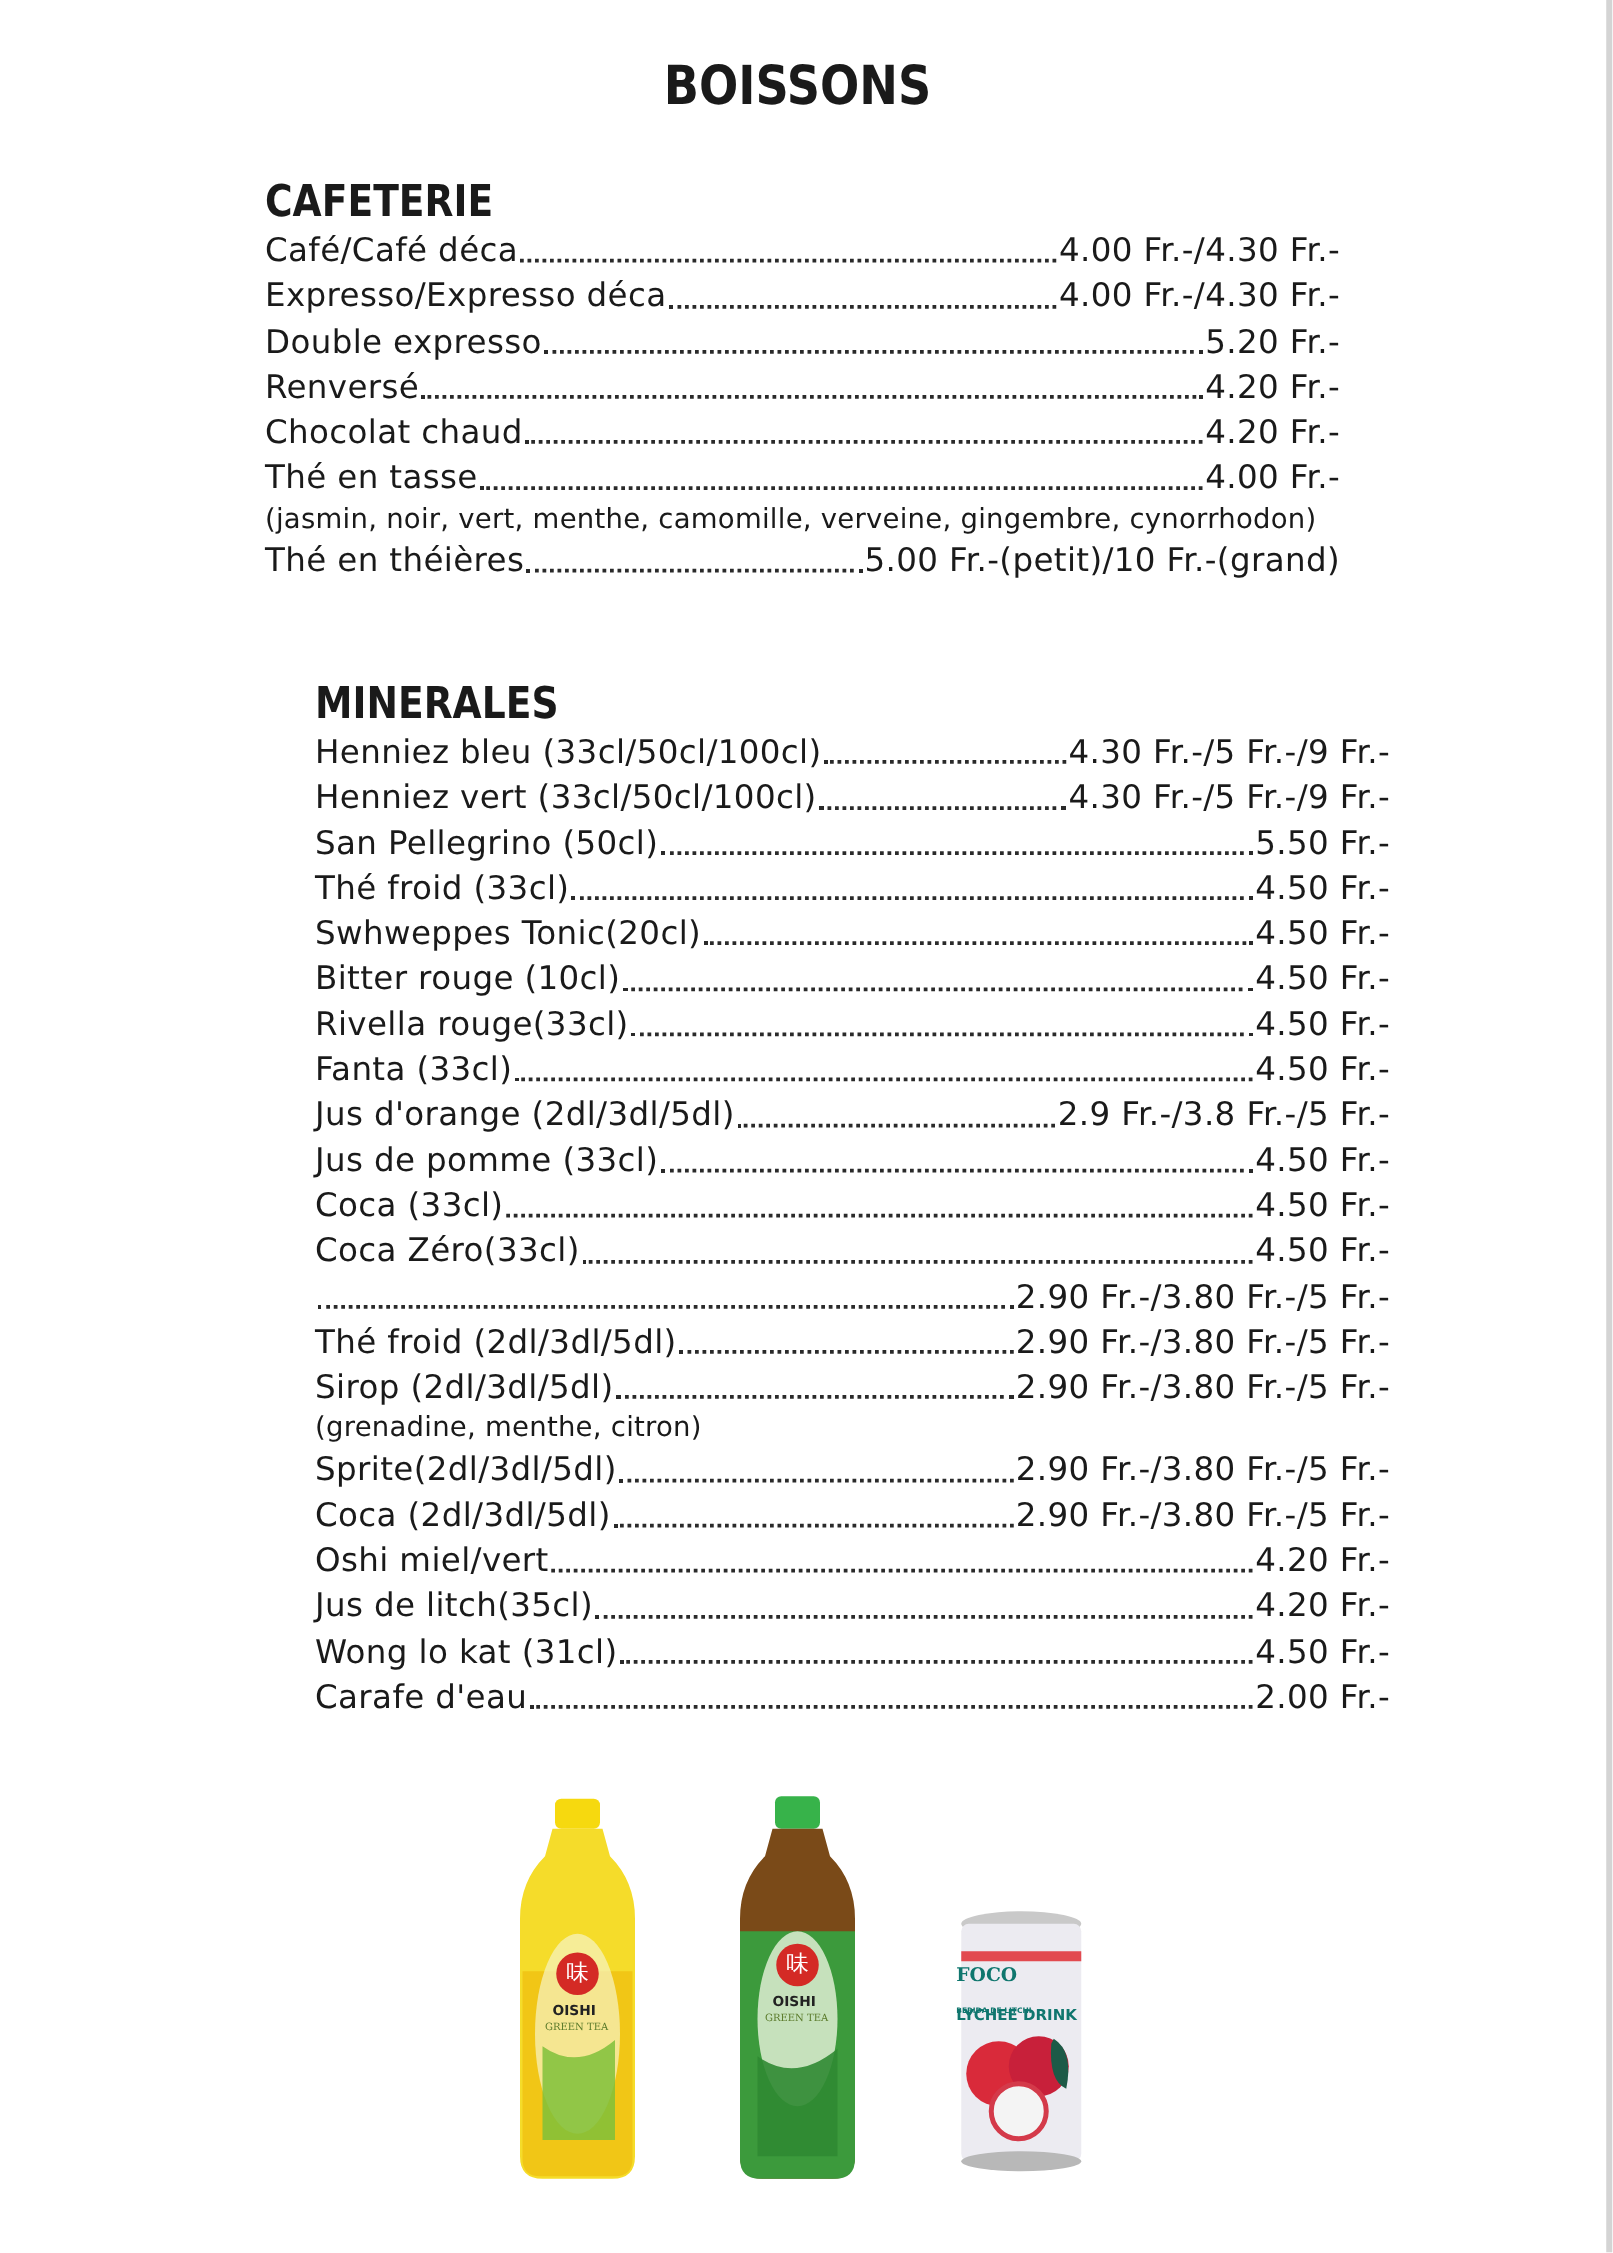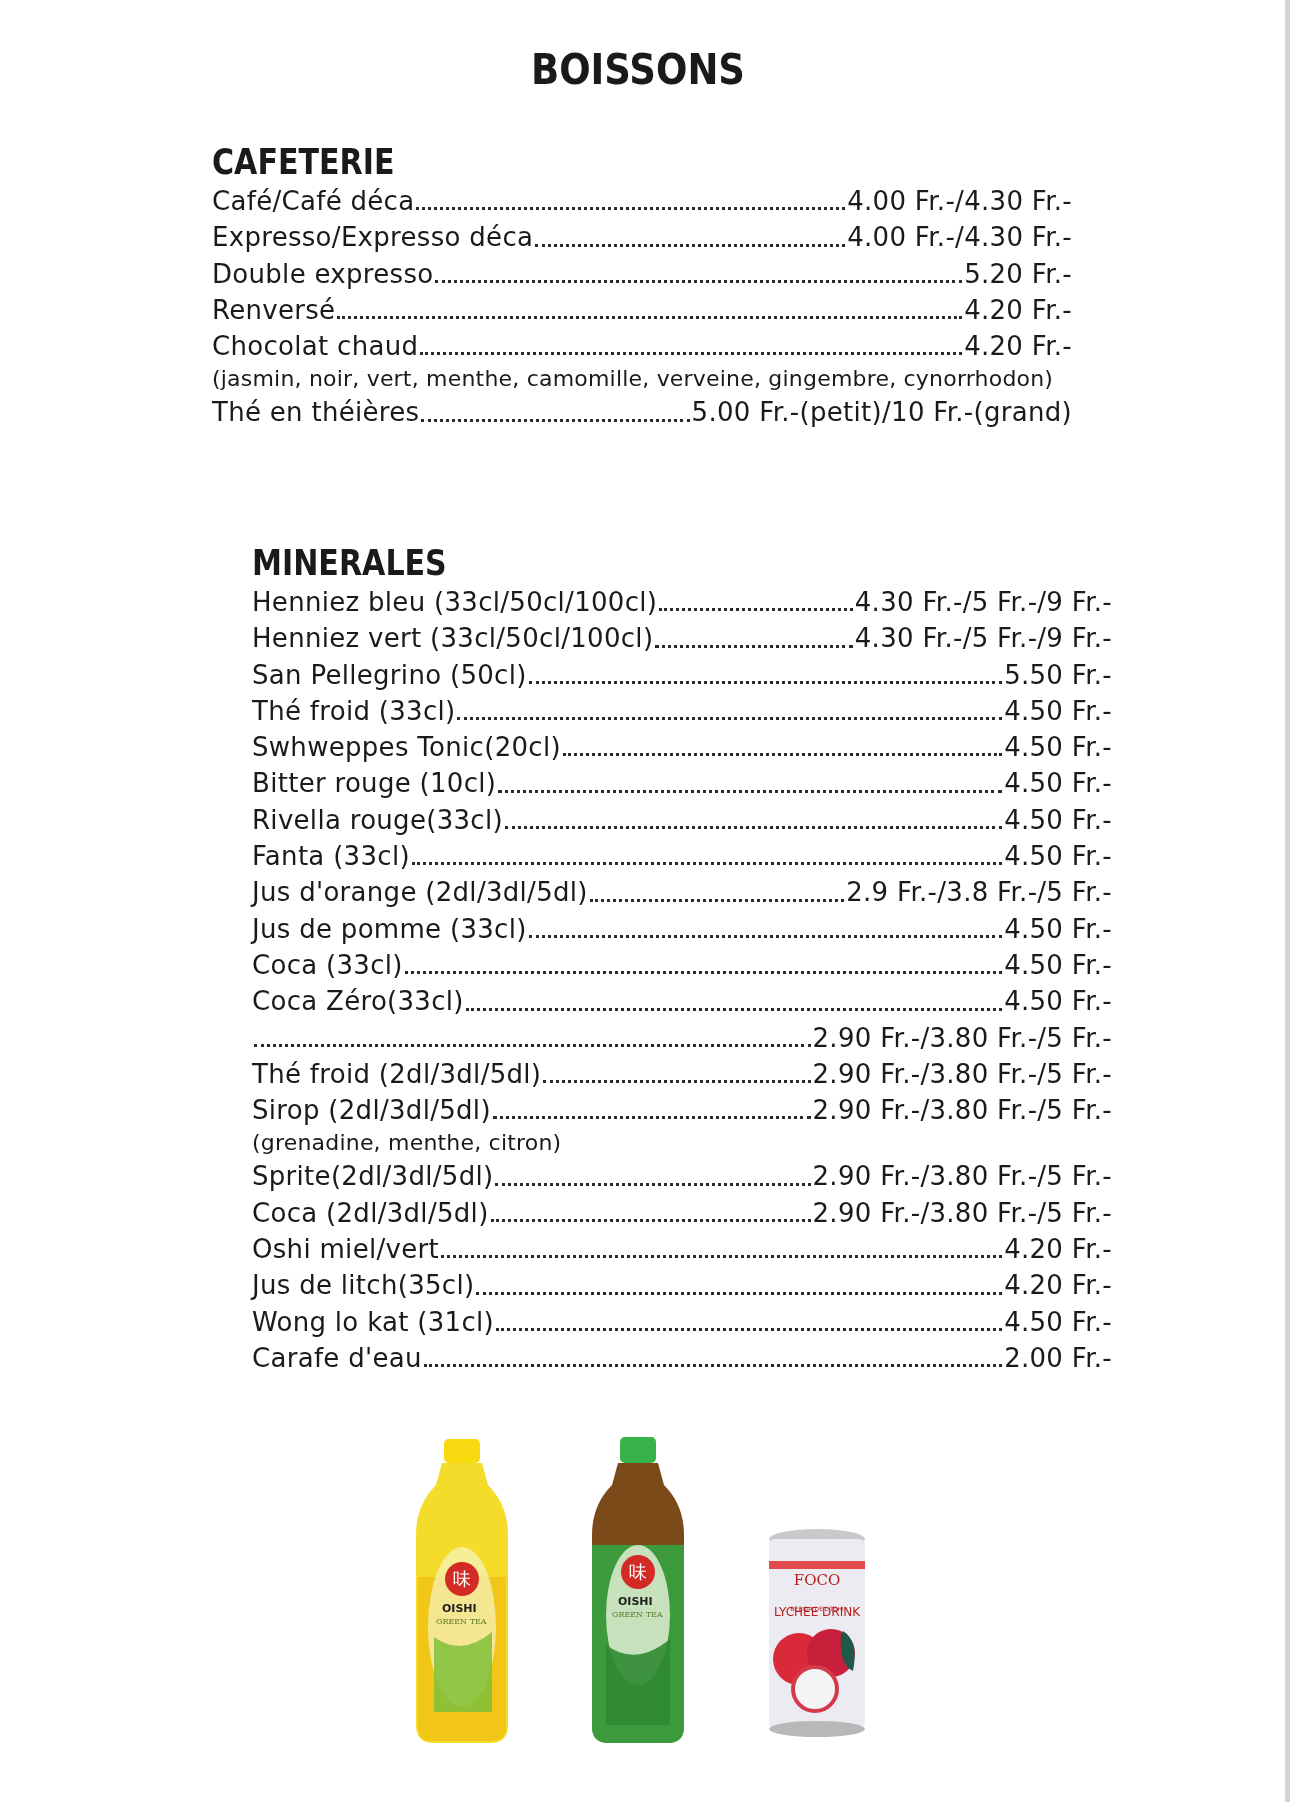--- a/index.html
+++ b/index.html
@@ -35,21 +35,21 @@
     font-size:22px; white-space:nowrap; letter-spacing:0.2px;
   }
   .products { position:absolute; top:1437px; left:0; width:1290px; height:320px; }
   .bottle { position:absolute; }
   .label-red {
     position:absolute; width:34px; height:34px; border-radius:50%; background:#d42a25;
     color:#fff; font-size:18px; text-align:center; line-height:34px; font-family:"DejaVu Serif", serif;
   }
   .brand { position:absolute; font-family:"DejaVu Sans", sans-serif; font-weight:bold; font-size:11px; color:#222; }
   .sub { position:absolute; font-family:"DejaVu Serif", serif; font-size:8px; color:#5a7a2a; }
-  .can-text { position:absolute; text-align:center; color:#b91c1c; font-family:"DejaVu Sans", sans-serif; font-weight:normal; }
+  .can-text { position:absolute; text-align:left; color:#0f766e; font-family:"DejaVu Sans", sans-serif; font-weight:bold; }
 </style>
 </head>
 <body>
 
 <div class="edge"></div>
 
 <div class="title">BOISSONS</div>
 
 <div class="section" style="top:141px;">
   <div class="sec-head">CAFETERIE</div>
@@ -71,20 +71,25 @@
       </div>
       <div class="row">
         <span class="name">Renversé</span>
         <span class="dots"></span>
         <span class="price">4.20 Fr.-</span>
       </div>
       <div class="row">
         <span class="name">Chocolat chaud</span>
         <span class="dots"></span>
         <span class="price">4.20 Fr.-</span>
+      </div>
+      <div class="row">
+        <span class="name">Thé en tasse</span>
+        <span class="dots"></span>
+        <span class="price">4.00 Fr.-</span>
       </div>
       <div class="note">(jasmin, noir, vert, menthe, camomille, verveine, gingembre, cynorrhodon)</div>
       <div class="row">
         <span class="name">Thé en théières</span>
         <span class="dots"></span>
         <span class="price">5.00 Fr.-(petit)/10 Fr.-(grand)</span>
       </div>
     </div>
 </div>
 

